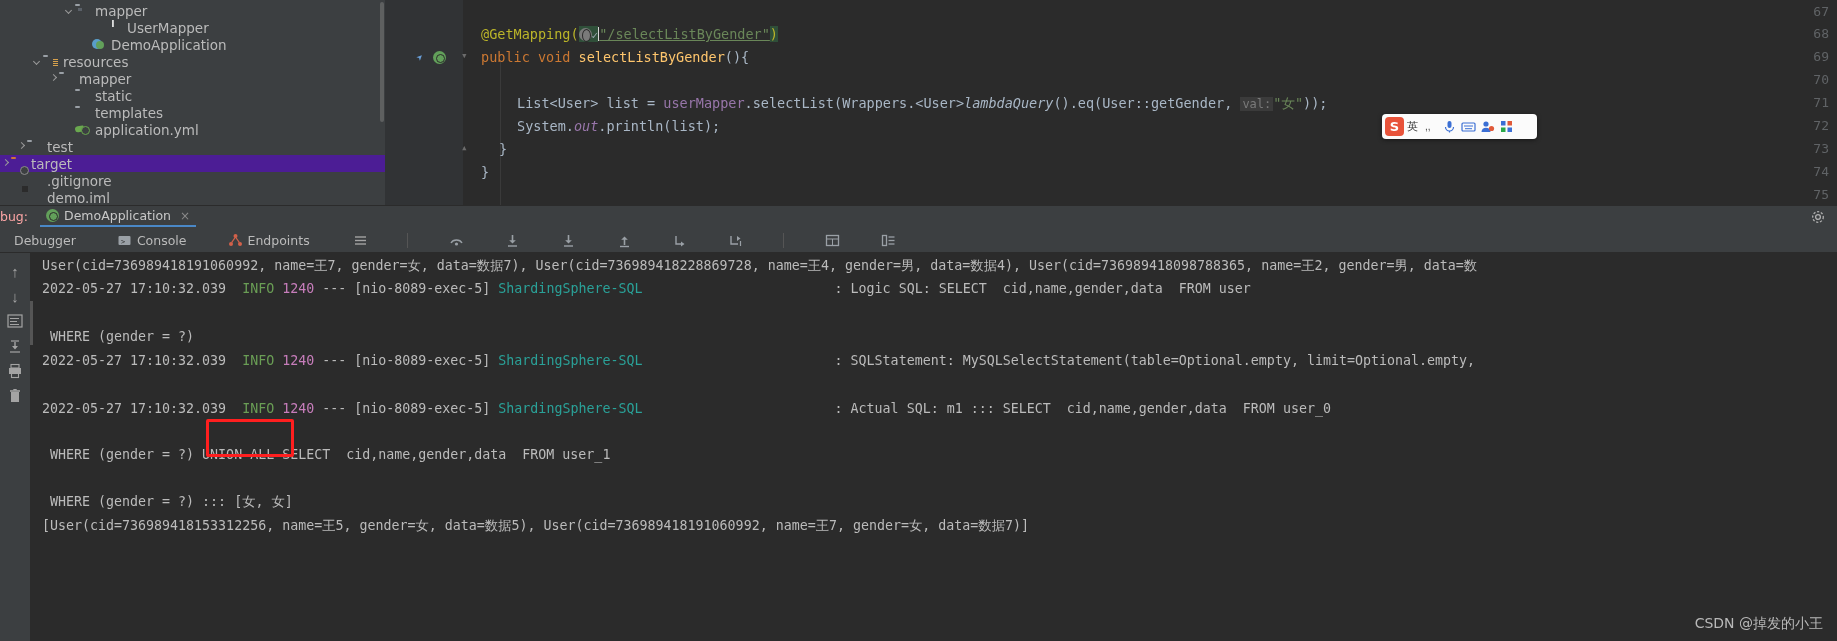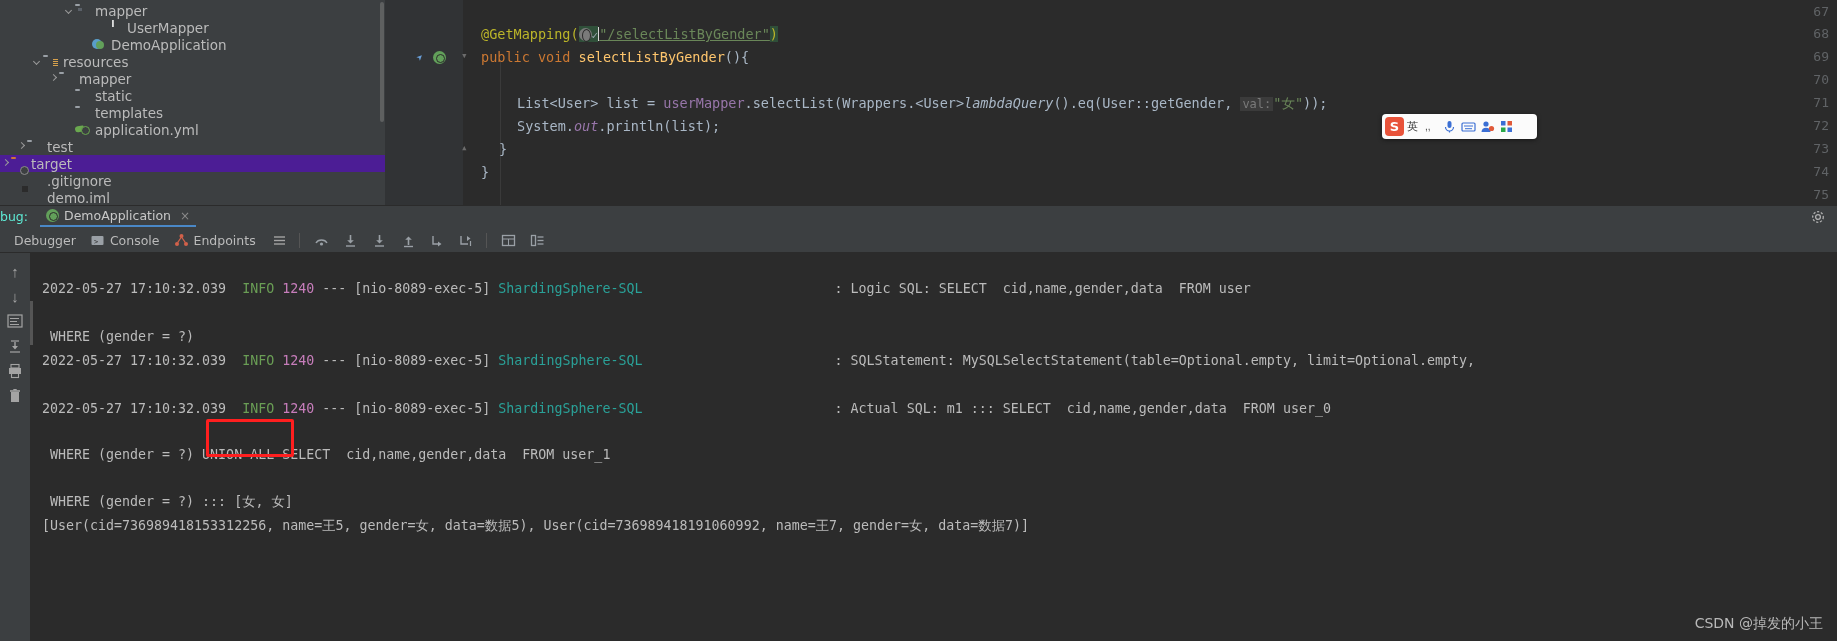--- a/index.html
+++ b/index.html
@@ -96,29 +96,29 @@
      box-shadow:0 1px 4px rgba(0,0,0,.5); padding:0 3px; }
   .ime-logo { width:19px; height:19px; border-radius:4px; background:#e8533a; position:relative; flex:none; }
   .ime-logo::after{ content:"S"; position:absolute; left:0; top:0; width:19px; height:19px;
      line-height:19px; text-align:center; color:#fff; font-size:13px; font-family:"DejaVu Sans",sans-serif; font-weight:bold;}
   .ime-item { font-size:11px; color:#333; padding:0 3px; font-family:"DejaVu Sans", sans-serif; }
   .ime-ico { width:15px; height:15px; margin:0 2px; position:relative; flex:none; }
 
   
   .dbg-tabbar { position:absolute; left:0; top:205px; width:1837px; height:22px;
      background:#3c3f41; border-top:1px solid #2b2b2b; display:flex; align-items:center; }
-  .dbg-label { color:#5eead4; font-size:12.5px; padding-left:0px; font-family:"DejaVu Sans",sans-serif;}
+  .dbg-label { color:#fca5a5; font-size:12.5px; padding-left:0px; font-family:"DejaVu Sans",sans-serif;}
   .dbg-tab { display:flex; align-items:center; gap:5px; margin-left:12px; padding:0 6px;
      height:21px; border-bottom:2px solid #4a88c7; color:#c8c8c8; font-size:12.5px;
      font-family:"DejaVu Sans",sans-serif;}
   .dbg-close { color:#8a8a8a; font-size:12px; margin-left:4px; }
   .gear { position:absolute; right:12px; top:210px; width:14px; height:14px; }
 
   .dbg-toolbar { position:absolute; left:0; top:228px; width:1837px; height:25px;
-     background:#3c3f41; border-bottom:1px solid #2b2b2b; display:flex; align-items:center; }
+     background:#3c3f41; border-bottom:1px solid #2b2b2b; display:flex; align-items:center;gap:27px; }
   .tb-item { display:flex; align-items:center; gap:5px; color:#bbbbbb; font-size:12.5px;
      margin-left:14px; font-family:"DejaVu Sans",sans-serif; }
   .tb-sep { width:1px; height:15px; background:#555; margin-left:12px; }
   .tb-ico { width:15px; height:15px; position:relative; display:inline-block; }
 
   
   .leftstrip { position:absolute; left:0; top:253px; width:30px; height:388px; background:#3c3f41; }
   .ls-ico { width:18px; height:18px; margin:7px auto; position:relative; color:#a4a4a4;
      font-size:15px; text-align:center; line-height:18px; }
 
@@ -430,20 +430,21 @@
       <svg width="16" height="16" viewBox="0 0 16 16">
           <rect x="4" y="4" width="8" height="10" fill="#a4a4a4"></rect>
           <rect x="3" y="2.2" width="10" height="1.6" fill="#a4a4a4"></rect>
           <rect x="6.3" y="1" width="3.4" height="1.4" fill="#a4a4a4"></rect>
         </svg>
     </div>
   </div>
 
   <div class="console" id="console">
     <div class="cgutter-mark" style="top:48px;height:44px;"></div>
+  <div class="cline" style="top: 4px;"><span class="c-gray">User(cid=736989418191060992, name=王7, gender=女, data=数据7), User(cid=736989418228869728, name=王4, gender=男, data=数据4), User(cid=736989418098788365, name=王2, gender=男, data=数</span></div>
       <div class="cline" style="top: 28px;"><span class="c-gray">2022-05-27 17:10:32.039  </span><span class="c-info">INFO</span><span class="c-gray"> </span><span class="c-pid">1240</span><span class="c-gray"> --- [nio-8089-exec-5] </span><span class="c-logger">ShardingSphere-SQL</span><span class="c-gray">                        : Logic SQL: SELECT  cid,name,gender,data  FROM user</span></div>
       <div class="cline" style="top: 76px;"><span class="c-gray"> WHERE (gender = ?)</span></div>
       <div class="cline" style="top: 100px;"><span class="c-gray">2022-05-27 17:10:32.039  </span><span class="c-info">INFO</span><span class="c-gray"> </span><span class="c-pid">1240</span><span class="c-gray"> --- [nio-8089-exec-5] </span><span class="c-logger">ShardingSphere-SQL</span><span class="c-gray">                        : SQLStatement: MySQLSelectStatement(table=Optional.empty, limit=Optional.empty,</span></div>
       <div class="cline" style="top: 148px;"><span class="c-gray">2022-05-27 17:10:32.039  </span><span class="c-info">INFO</span><span class="c-gray"> </span><span class="c-pid">1240</span><span class="c-gray"> --- [nio-8089-exec-5] </span><span class="c-logger">ShardingSphere-SQL</span><span class="c-gray">                        : Actual SQL: m1 ::: SELECT  cid,name,gender,data  FROM user_0</span></div>
       <div class="cline" style="top: 194px;"><span class="c-gray"> WHERE (gender = ?) UNION ALL SELECT  cid,name,gender,data  FROM user_1</span></div>
       <div class="cline" style="top: 240px;"><span class="c-gray"> WHERE (gender = ?) ::: [女, 女]</span></div>
       <div class="cline" style="top: 264px;"><span class="c-gray">[User(cid=736989418153312256, name=王5, gender=女, data=数据5), User(cid=736989418191060992, name=王7, gender=女, data=数据7)]</span></div>
     </div>
 
   <div class="redbox" id="redbox" style="left: 206px; top: 419px; width: 88px; height: 38px; border-color: rgb(255, 31, 31);"></div>

